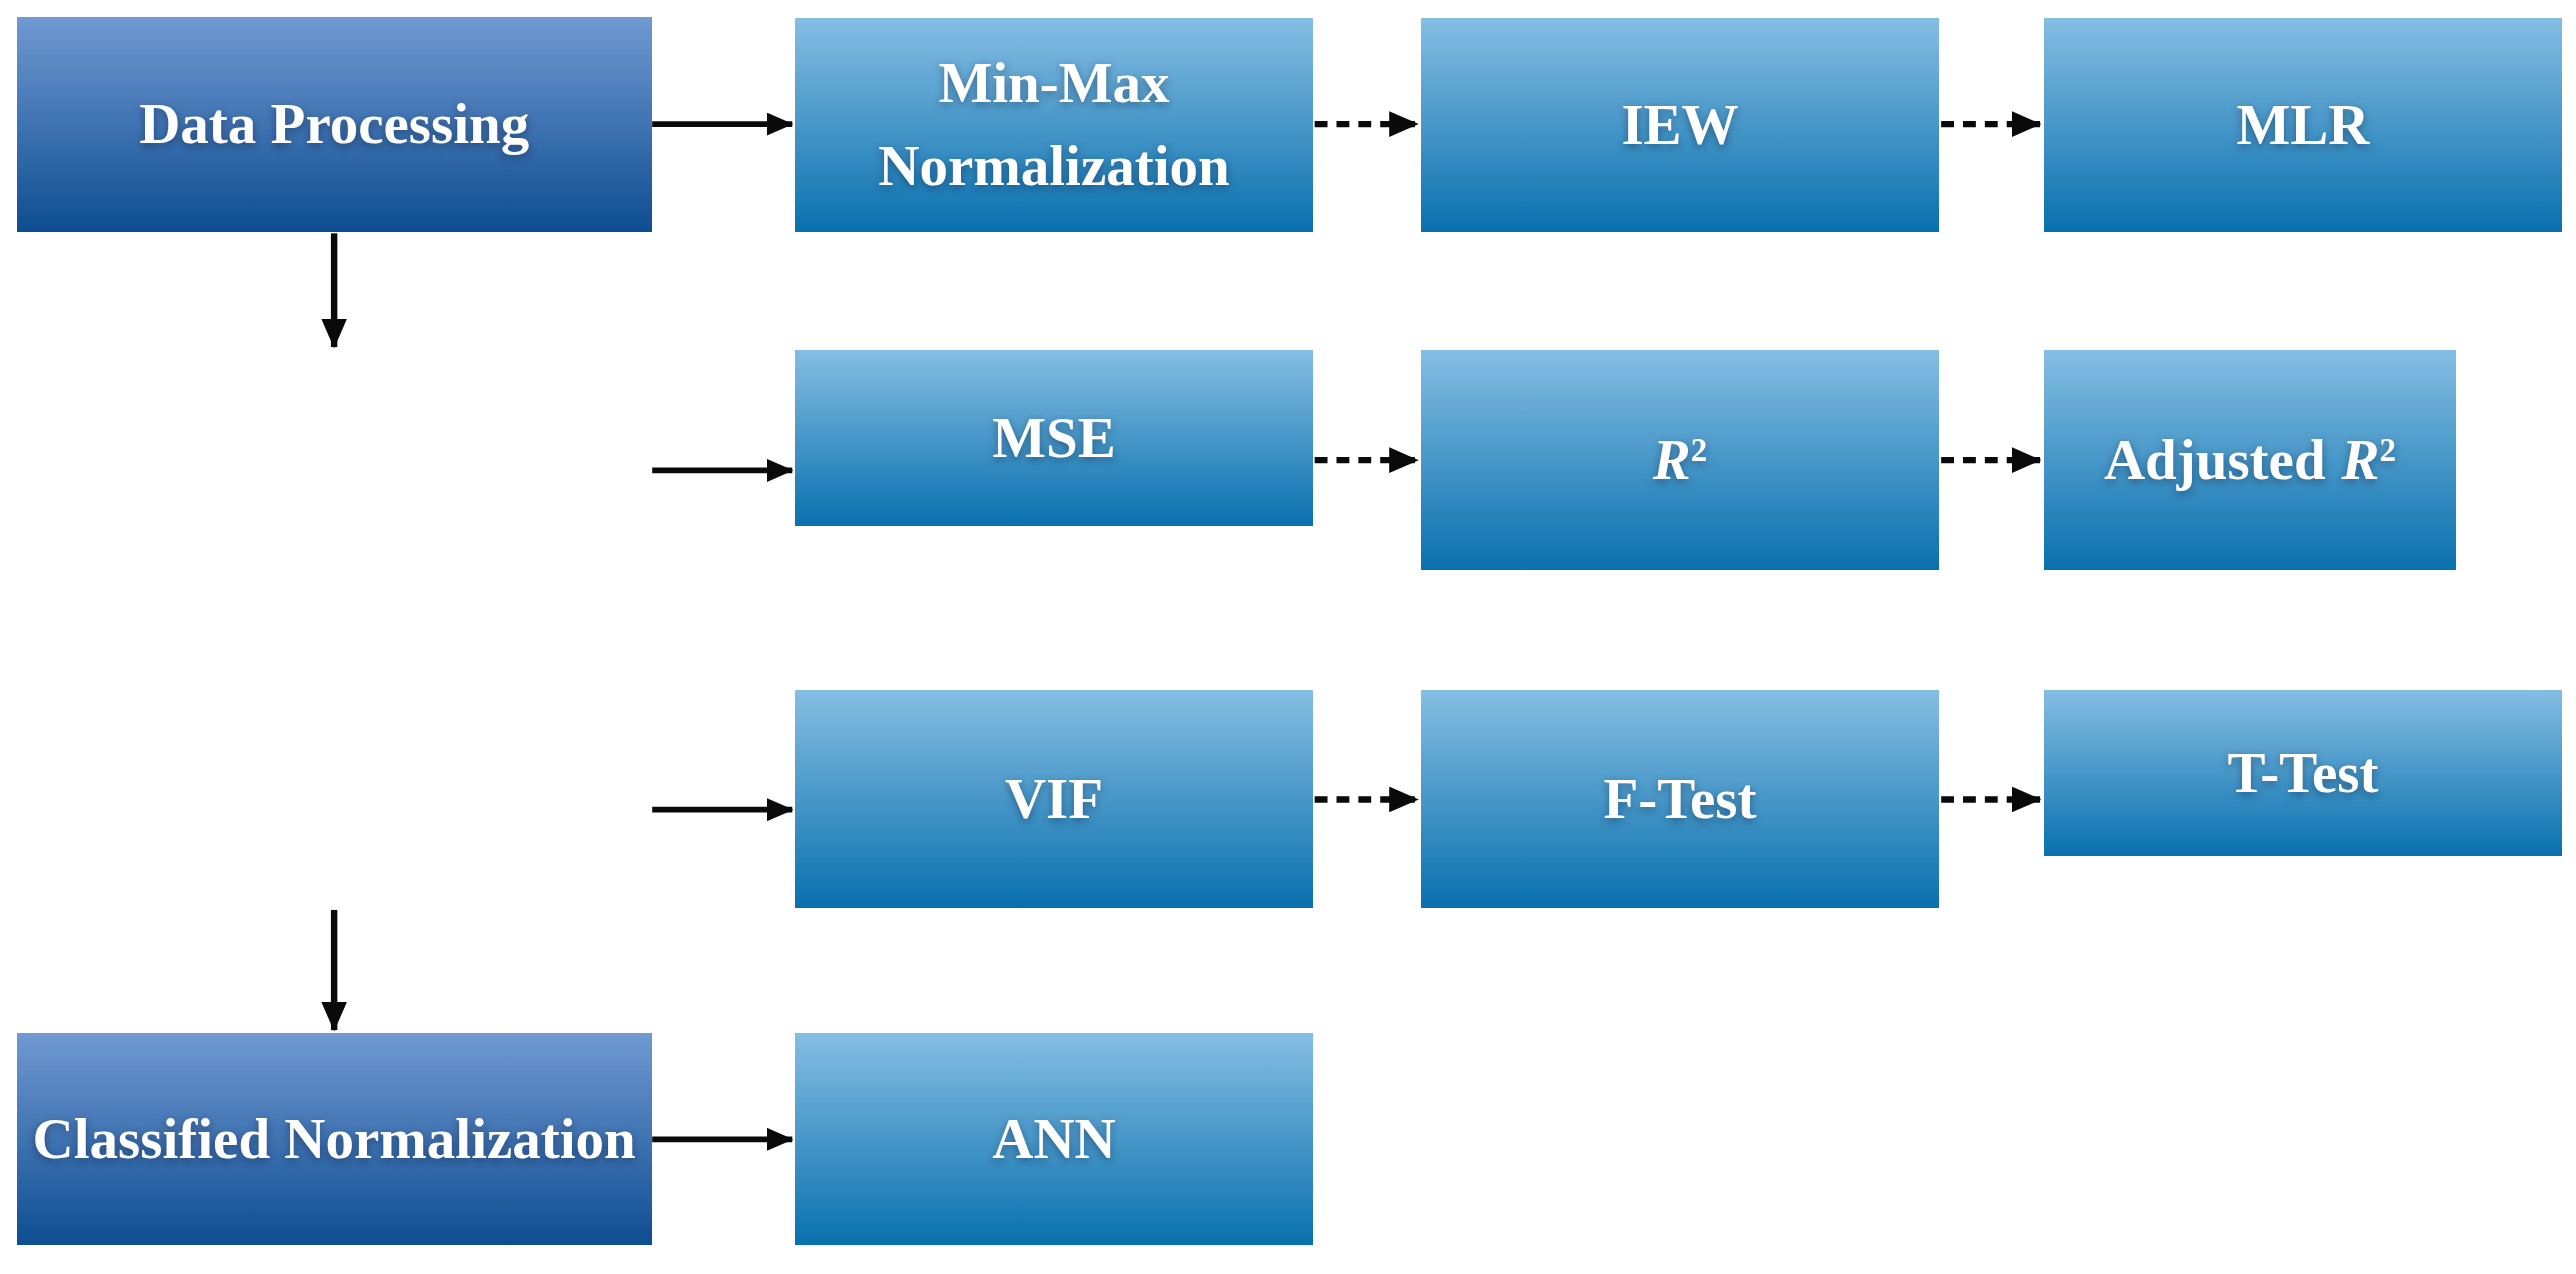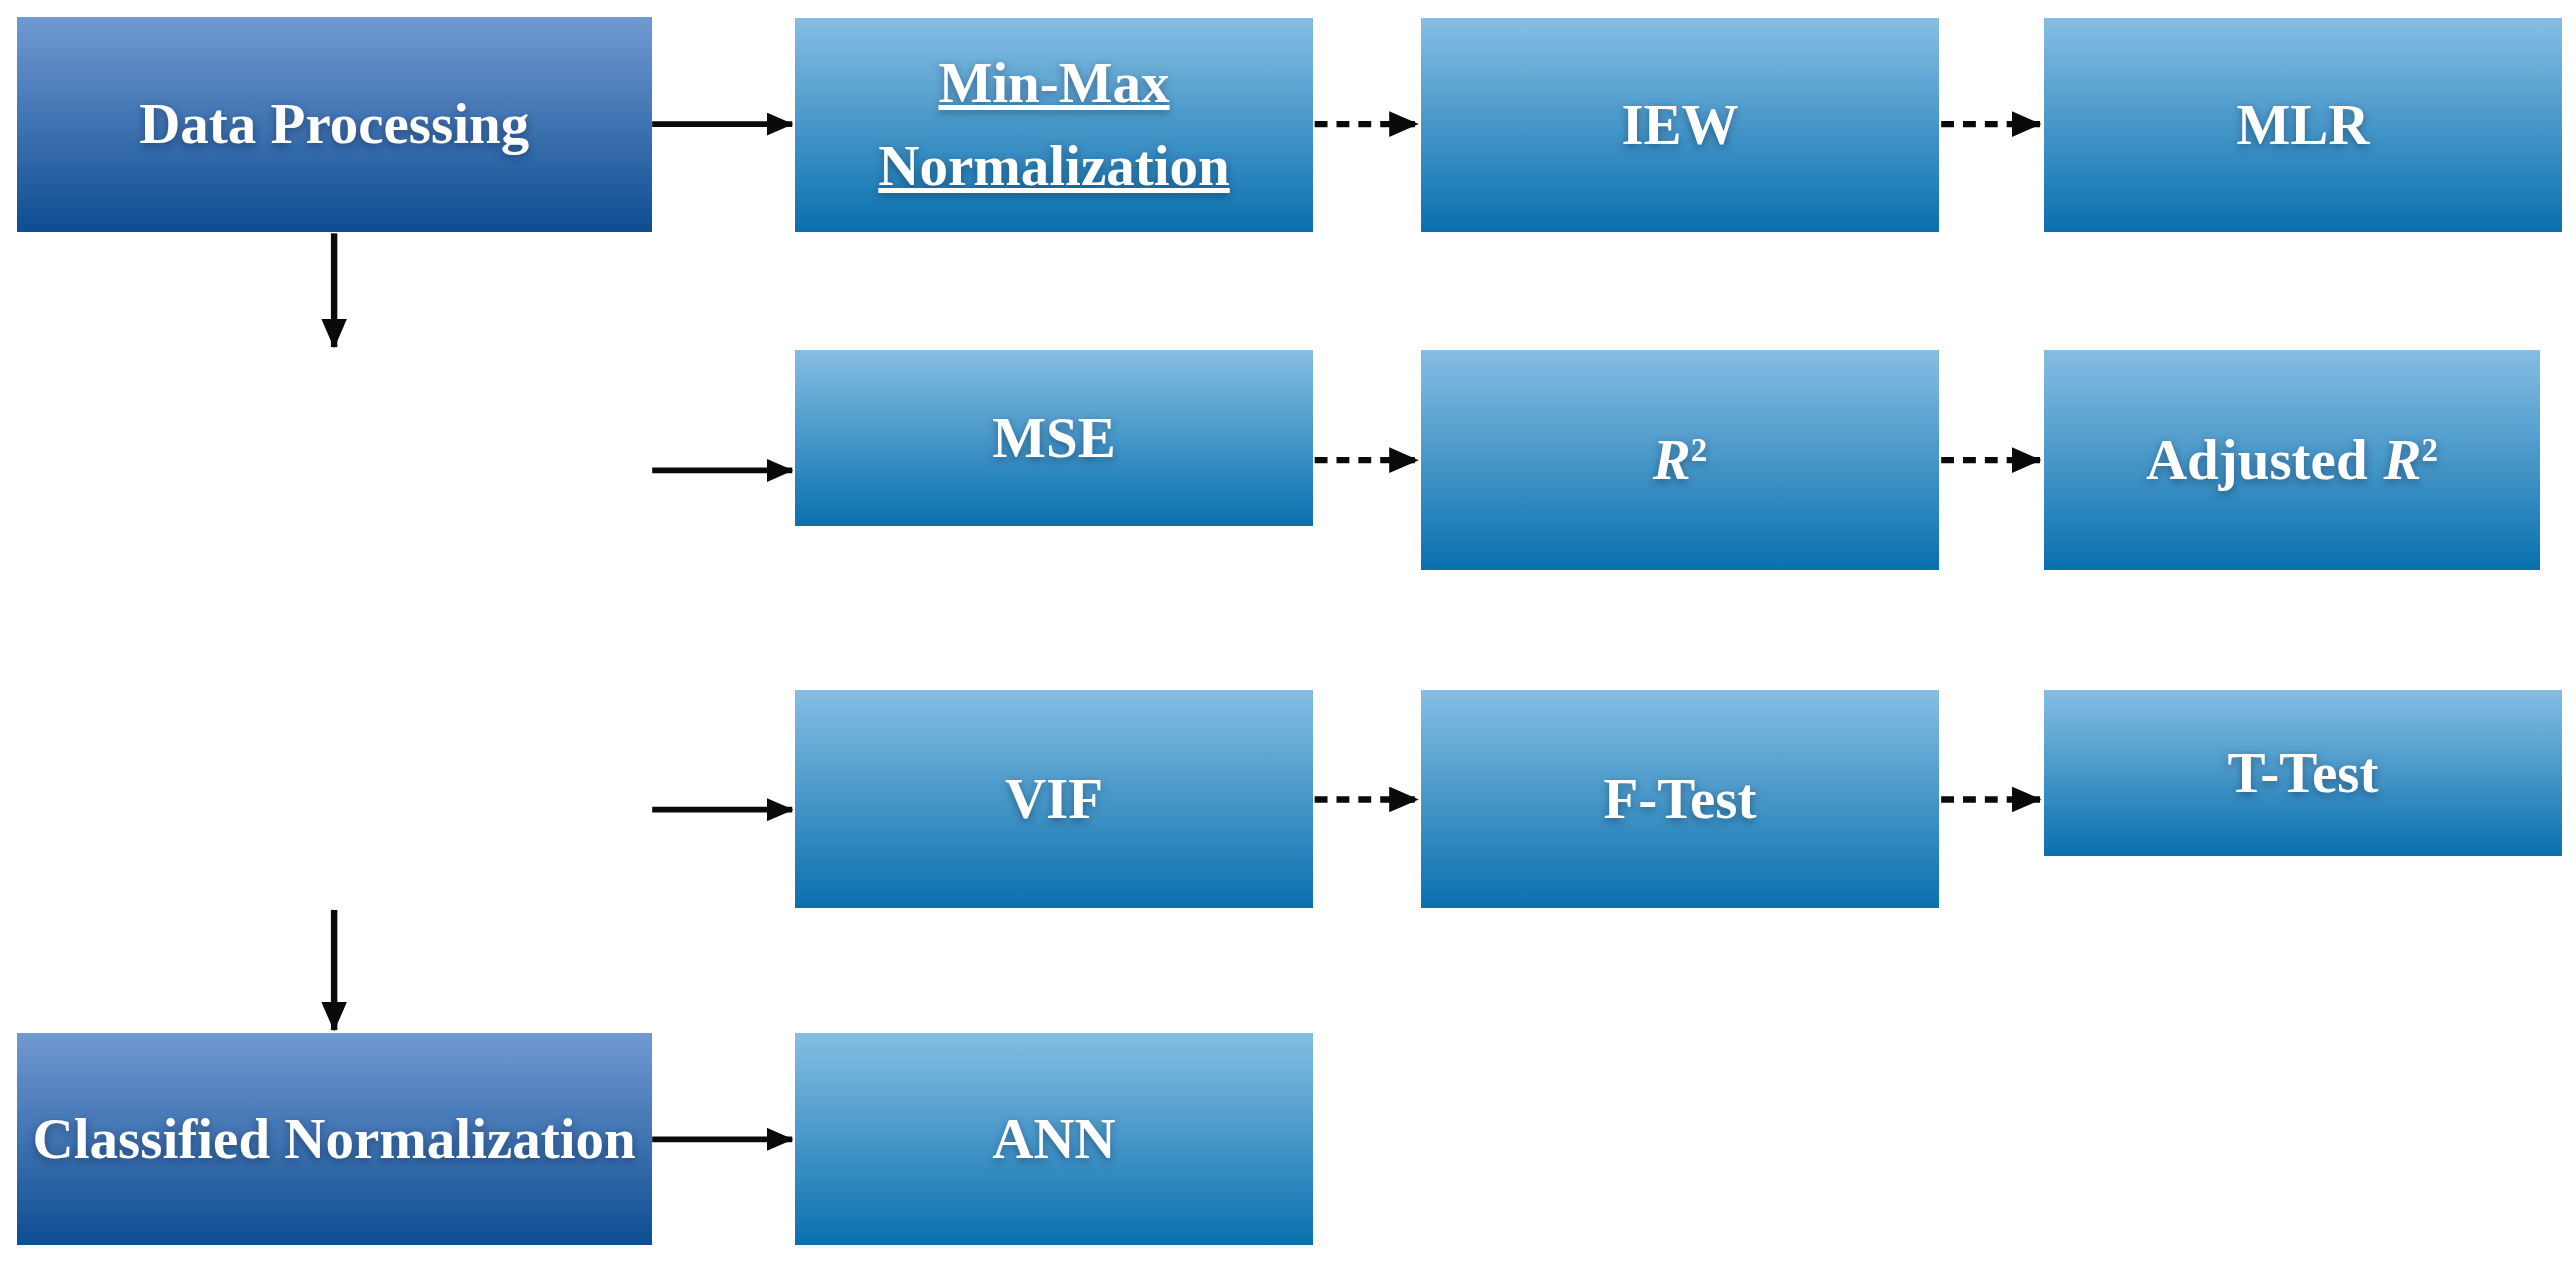--- a/index.html
+++ b/index.html
@@ -7,21 +7,21 @@
   .connectors{position:absolute;left:0;top:0;width:2576px;height:1275px;pointer-events:none;}
   .node{
     position:absolute;display:flex;align-items:center;justify-content:center;
     text-align:center;color:var(--text,#ffffff);
     font-family:"Liberation Serif","DejaVu Serif",serif;font-weight:700;
     font-size:57px;text-shadow:0 3.2px 9px rgba(0,10,40,.38);
   }
   .node.left{background:linear-gradient(180deg,var(--left-box-gradient-top,#7199D2) 0%,var(--left-box-gradient-bottom,#0D4D91) 100%);text-align:right;}
   .node.right{background:linear-gradient(180deg,var(--right-box-gradient-top,#85BEE3) 0%,var(--right-box-gradient-bottom,#0970AE) 100%);}
   .lbl{line-height:1.45;}
-  .line{display:block;text-decoration:underline;}
+  .line{display:block;}
   .rit{font-style:italic;}
   .prefix{margin-right:.28em;}
   sup{font-size:.58em;line-height:0;vertical-align:baseline;position:relative;top:-.55em;font-style:normal;}
   .sline{stroke:var(--arrow,#0a0a0a);stroke-width:9;}
   .vline{stroke:var(--arrow,#0a0a0a);stroke-width:10;}
   .dline{stroke:var(--arrow,#0a0a0a);stroke-width:10;stroke-dasharray:20 14;}
 </style>
 </head>
 <body>
 
@@ -70,21 +70,21 @@
 
 
   <div class="node right" style="left:795px;top:350px;width:518px;height:176px">
     <div class="lbl">MSE</div>
   </div>
 
   <div class="node right" style="left:1421px;top:350px;width:518px;height:220px">
     <div class="lbl"><span class="rit">R</span><sup>2</sup></div>
   </div>
 
-  <div class="node right" style="left:2044px;top:350px;width:496px;height:220px">
+  <div class="node right" style="left:2044px;top:350px;width:412px;height:220px">
     <div class="lbl"><span class="prefix">Adjusted</span><span class="rit">R</span><sup>2</sup></div>
   </div>
 
   <div class="node right" style="left:795px;top:690px;width:518px;height:218px">
     <div class="lbl">VIF</div>
   </div>
 
   <div class="node right" style="left:1421px;top:690px;width:518px;height:218px">
     <div class="lbl">F-Test</div>
   </div>

